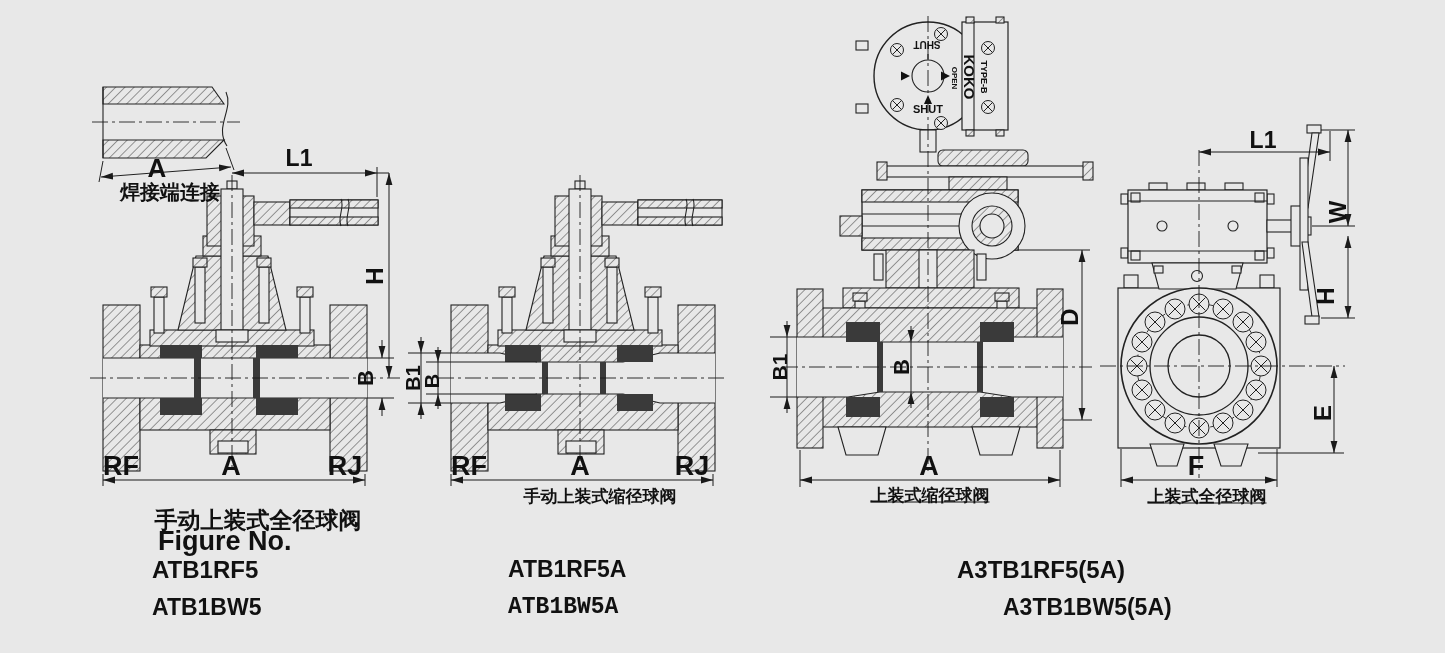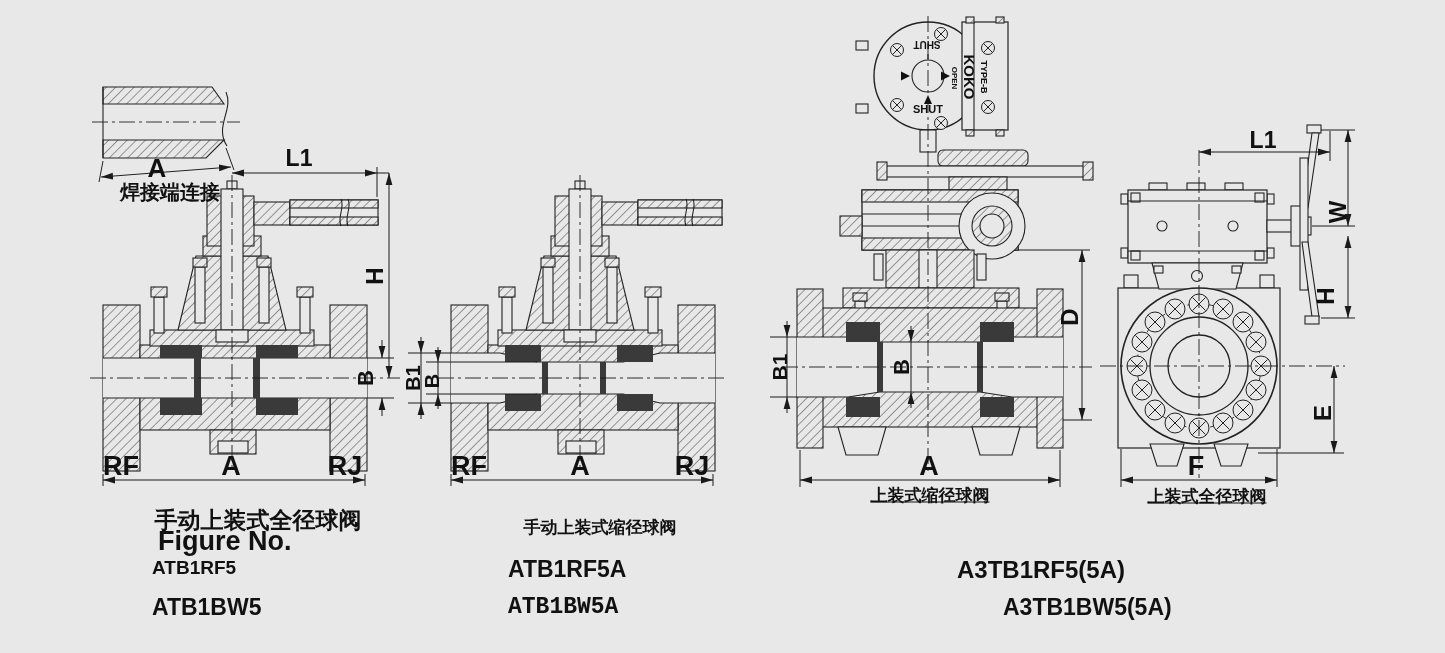--- a/index.html
+++ b/index.html
@@ -333,21 +333,21 @@
 <div class="lbl" style="left:121px;top:466px;font-size:27px;">RF</div>
 <div class="lbl" style="left:231px;top:466px;font-size:27px;">A</div>
 <div class="lbl" style="left:345px;top:466px;font-size:27px;">RJ</div>
 <div class="lbl" style="left:258px;top:520px;font-size:23px;">手动上装式全径球阀</div>
 
 <div class="lbl rotccw" style="left:413px;top:378px;font-size:20px;">B1</div>
 <div class="lbl rotccw" style="left:432px;top:381px;font-size:20px;">B</div>
 <div class="lbl" style="left:469px;top:466px;font-size:27px;">RF</div>
 <div class="lbl" style="left:580px;top:466px;font-size:27px;">A</div>
 <div class="lbl" style="left:692px;top:466px;font-size:27px;">RJ</div>
-<div class="lbl" style="left:600px;top:496px;font-size:17px;margin-top:31px;">手动上装式缩径球阀</div>
+<div class="lbl" style="left:600px;top:496px;font-size:17px;">手动上装式缩径球阀</div>
 
 <div class="lbl rot180" style="left:927px;top:44px;font-size:10px;">SHUT</div>
 <div class="lbl" style="left:928px;top:109px;font-size:11px;">SHUT</div>
 <div class="lbl rotcw" style="left:954px;top:78px;font-size:8px;">OPEN</div>
 <div class="lbl rotcw" style="left:969px;top:77px;font-size:15px;">KOKO</div>
 <div class="lbl rotcw" style="left:983px;top:77px;font-size:9px;">TYPE-B</div>
 
 <div class="lbl rotccw" style="left:779px;top:367px;font-size:21px;">B1</div>
 <div class="lbl rotccw" style="left:902px;top:367px;font-size:22px;">B</div>
 <div class="lbl rotccw" style="left:1070px;top:317px;font-size:24px;">D</div>
@@ -355,20 +355,20 @@
 <div class="lbl" style="left:930px;top:495px;font-size:17px;text-decoration:underline;">上装式缩径球阀</div>
 
 <div class="lbl" style="left:1263px;top:140px;font-size:23px;">L1</div>
 <div class="lbl rotccw" style="left:1338px;top:212px;font-size:24px;">W</div>
 <div class="lbl rotccw" style="left:1326px;top:296px;font-size:24px;">H</div>
 <div class="lbl rotccw" style="left:1323px;top:413px;font-size:24px;">E</div>
 <div class="lbl" style="left:1196px;top:466px;font-size:27px;">F</div>
 <div class="lbl" style="left:1207px;top:496px;font-size:17px;text-decoration:underline;">上装式全径球阀</div>
 
 <div class="fig" style="left:158px;top:528px;font-size:27px;">Figure No.</div>
-<div class="fig" style="left:152px;top:558px;font-size:19px;">ATB1RF5</div>
+<div class="fig" style="left:152px;top:558px;font-size:24px;">ATB1RF5</div>
 <div class="fig" style="left:152px;top:596px;font-size:23px;">ATB1BW5</div>
 <div class="fig" style="left:508px;top:558px;font-size:23px;">ATB1RF5A</div>
 <div class="fig" style="left:508px;top:596px;font-size:23px;font-family:Liberation Mono, monospace;">ATB1BW5A</div>
 <div class="fig" style="left:957px;top:558px;font-size:24px;">A3TB1RF5(5A)</div>
 <div class="fig" style="left:1003px;top:596px;font-size:23px;">A3TB1BW5(5A)</div>
 
 </div>
 
 </body></html>

